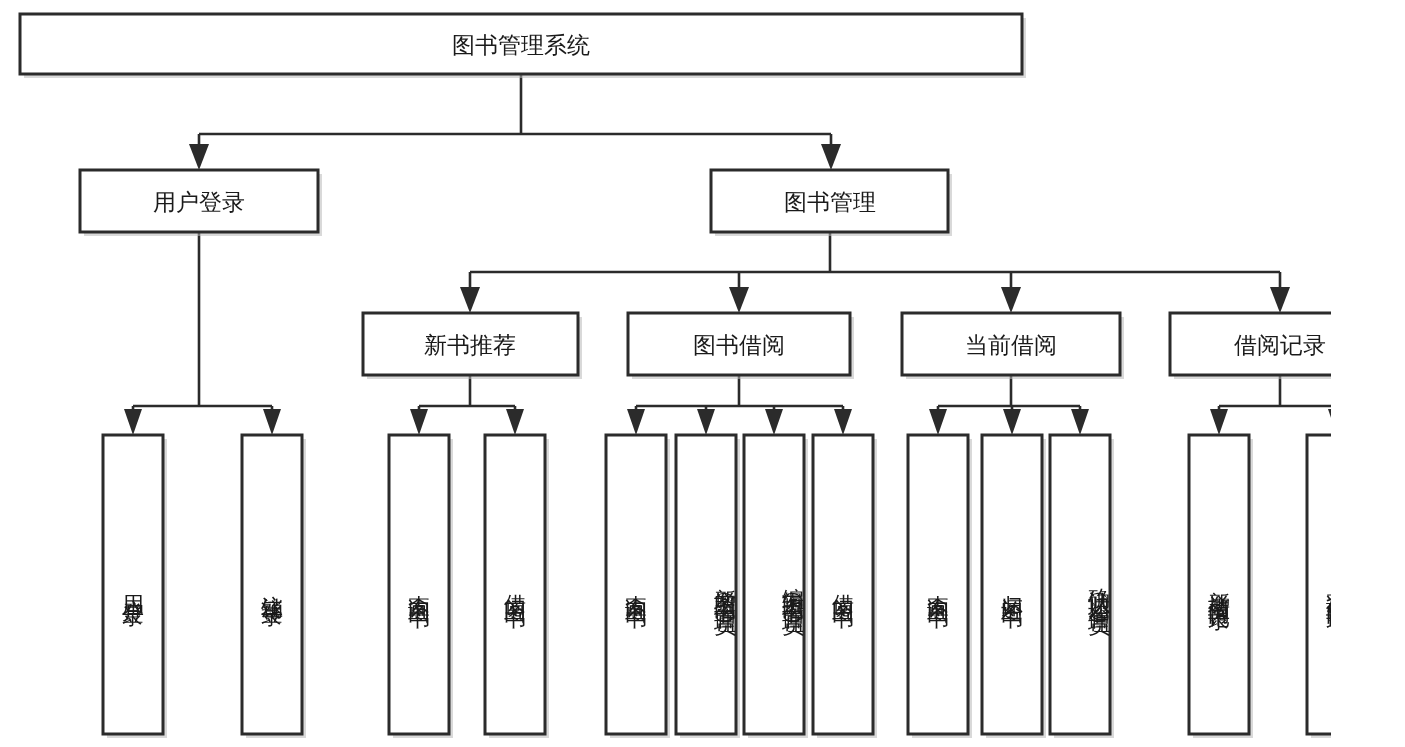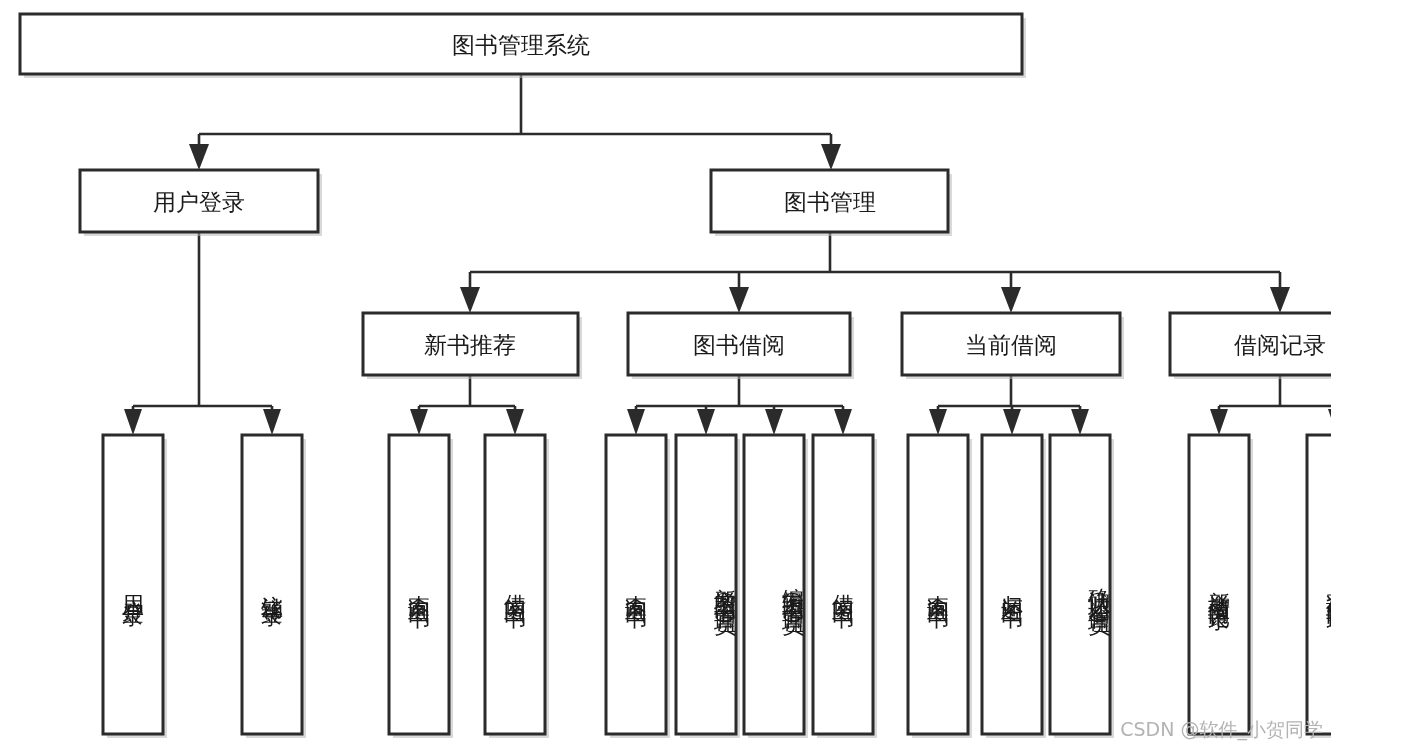--- a/index.html
+++ b/index.html
@@ -226,14 +226,13 @@
   <div class="leaf-label centered" style="left:606px; top:435px; width:60px; height:299px;">查询图书</div>
   <div class="leaf-label" style="left:676px; top:441px; width:60px; height:293px;">新增图书（管理员）</div>
   <div class="leaf-label" style="left:744px; top:441px; width:60px; height:293px;">编辑图书（管理员）</div>
   <div class="leaf-label centered" style="left:813px; top:435px; width:60px; height:299px;">借阅图书</div>
   <div class="leaf-label centered" style="left:908px; top:435px; width:60px; height:299px;">查询图书</div>
   <div class="leaf-label centered" style="left:982px; top:435px; width:60px; height:299px;">归还图书</div>
   <div class="leaf-label" style="left:1050px; top:441px; width:60px; height:293px;">确认归还（管理员）</div>
   <div class="leaf-label centered" style="left:1189px; top:435px; width:60px; height:299px;">新增借阅记录</div>
   <div class="leaf-label centered" style="left:1307px; top:435px; width:60px; height:299px;">查询借阅记录</div>
 
-  <div class="watermark">CSDN @软件_小贺同学</div>
 </div>
 
 </body></html>

